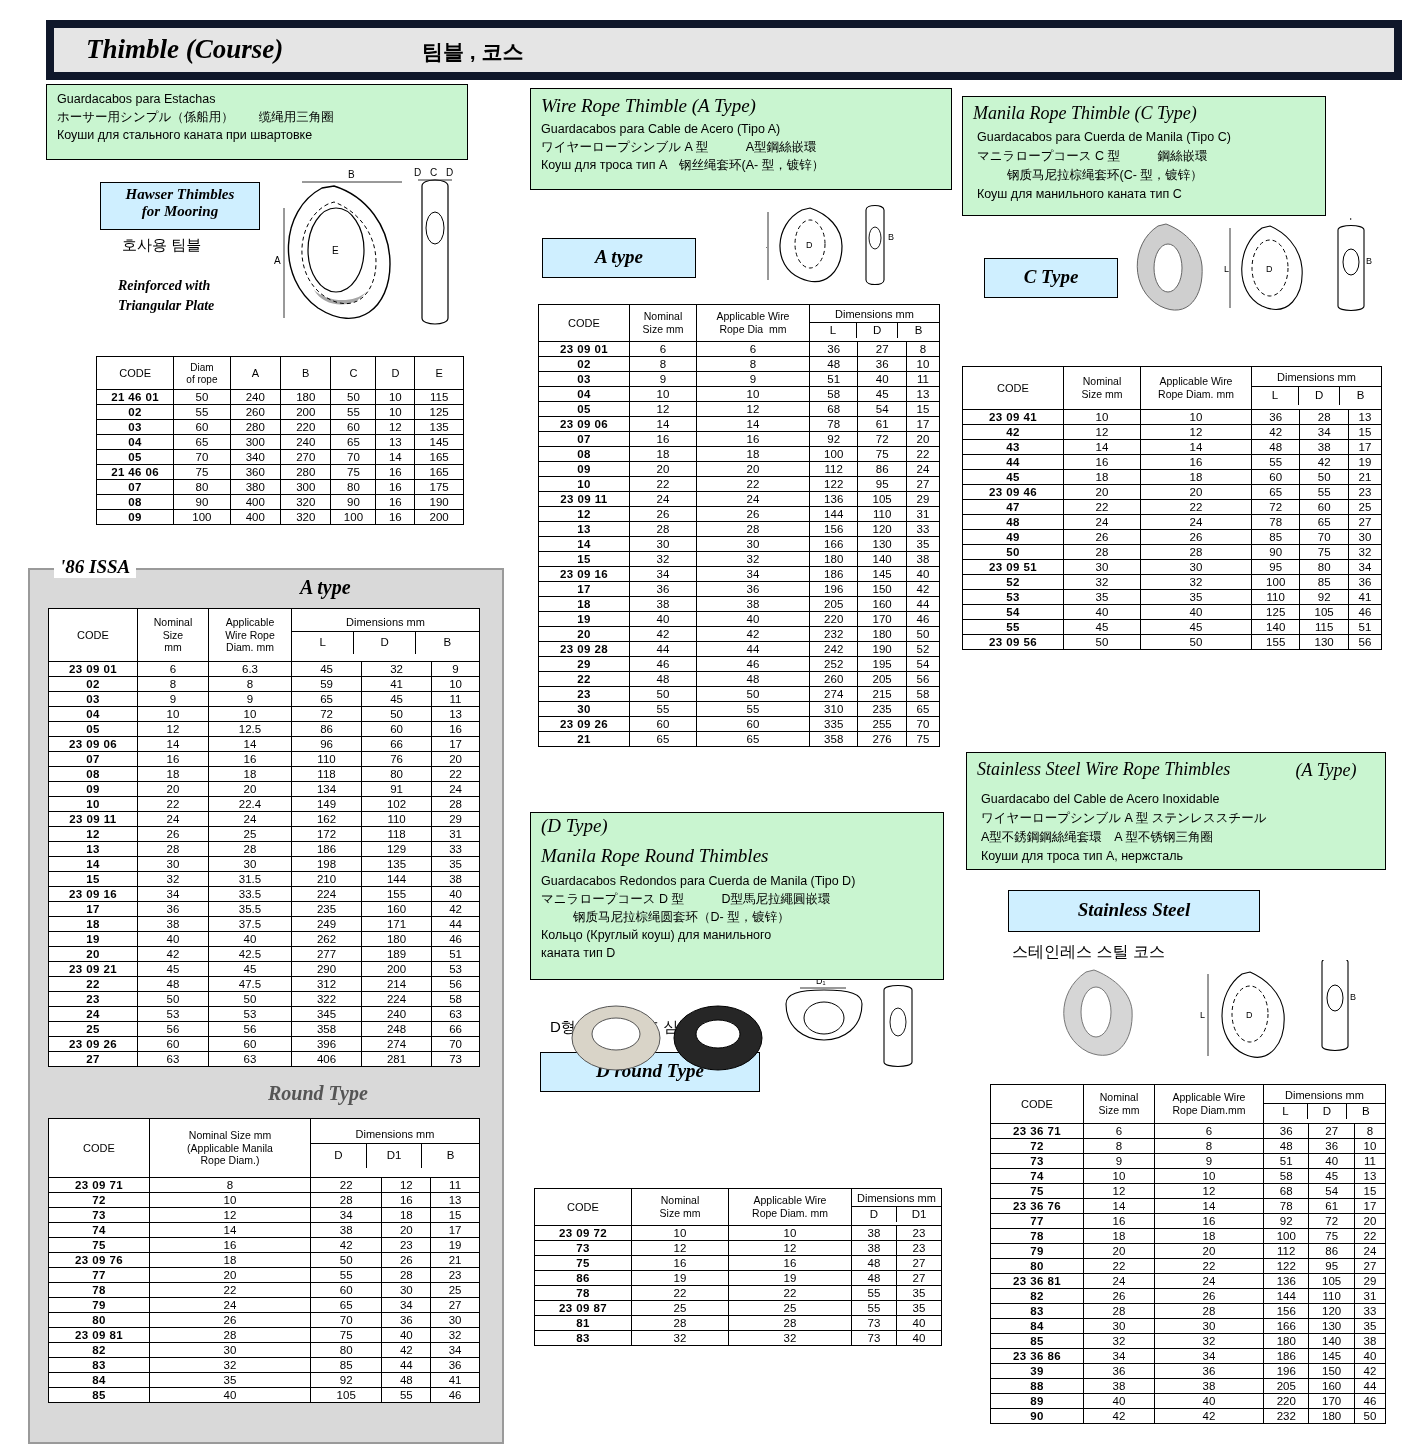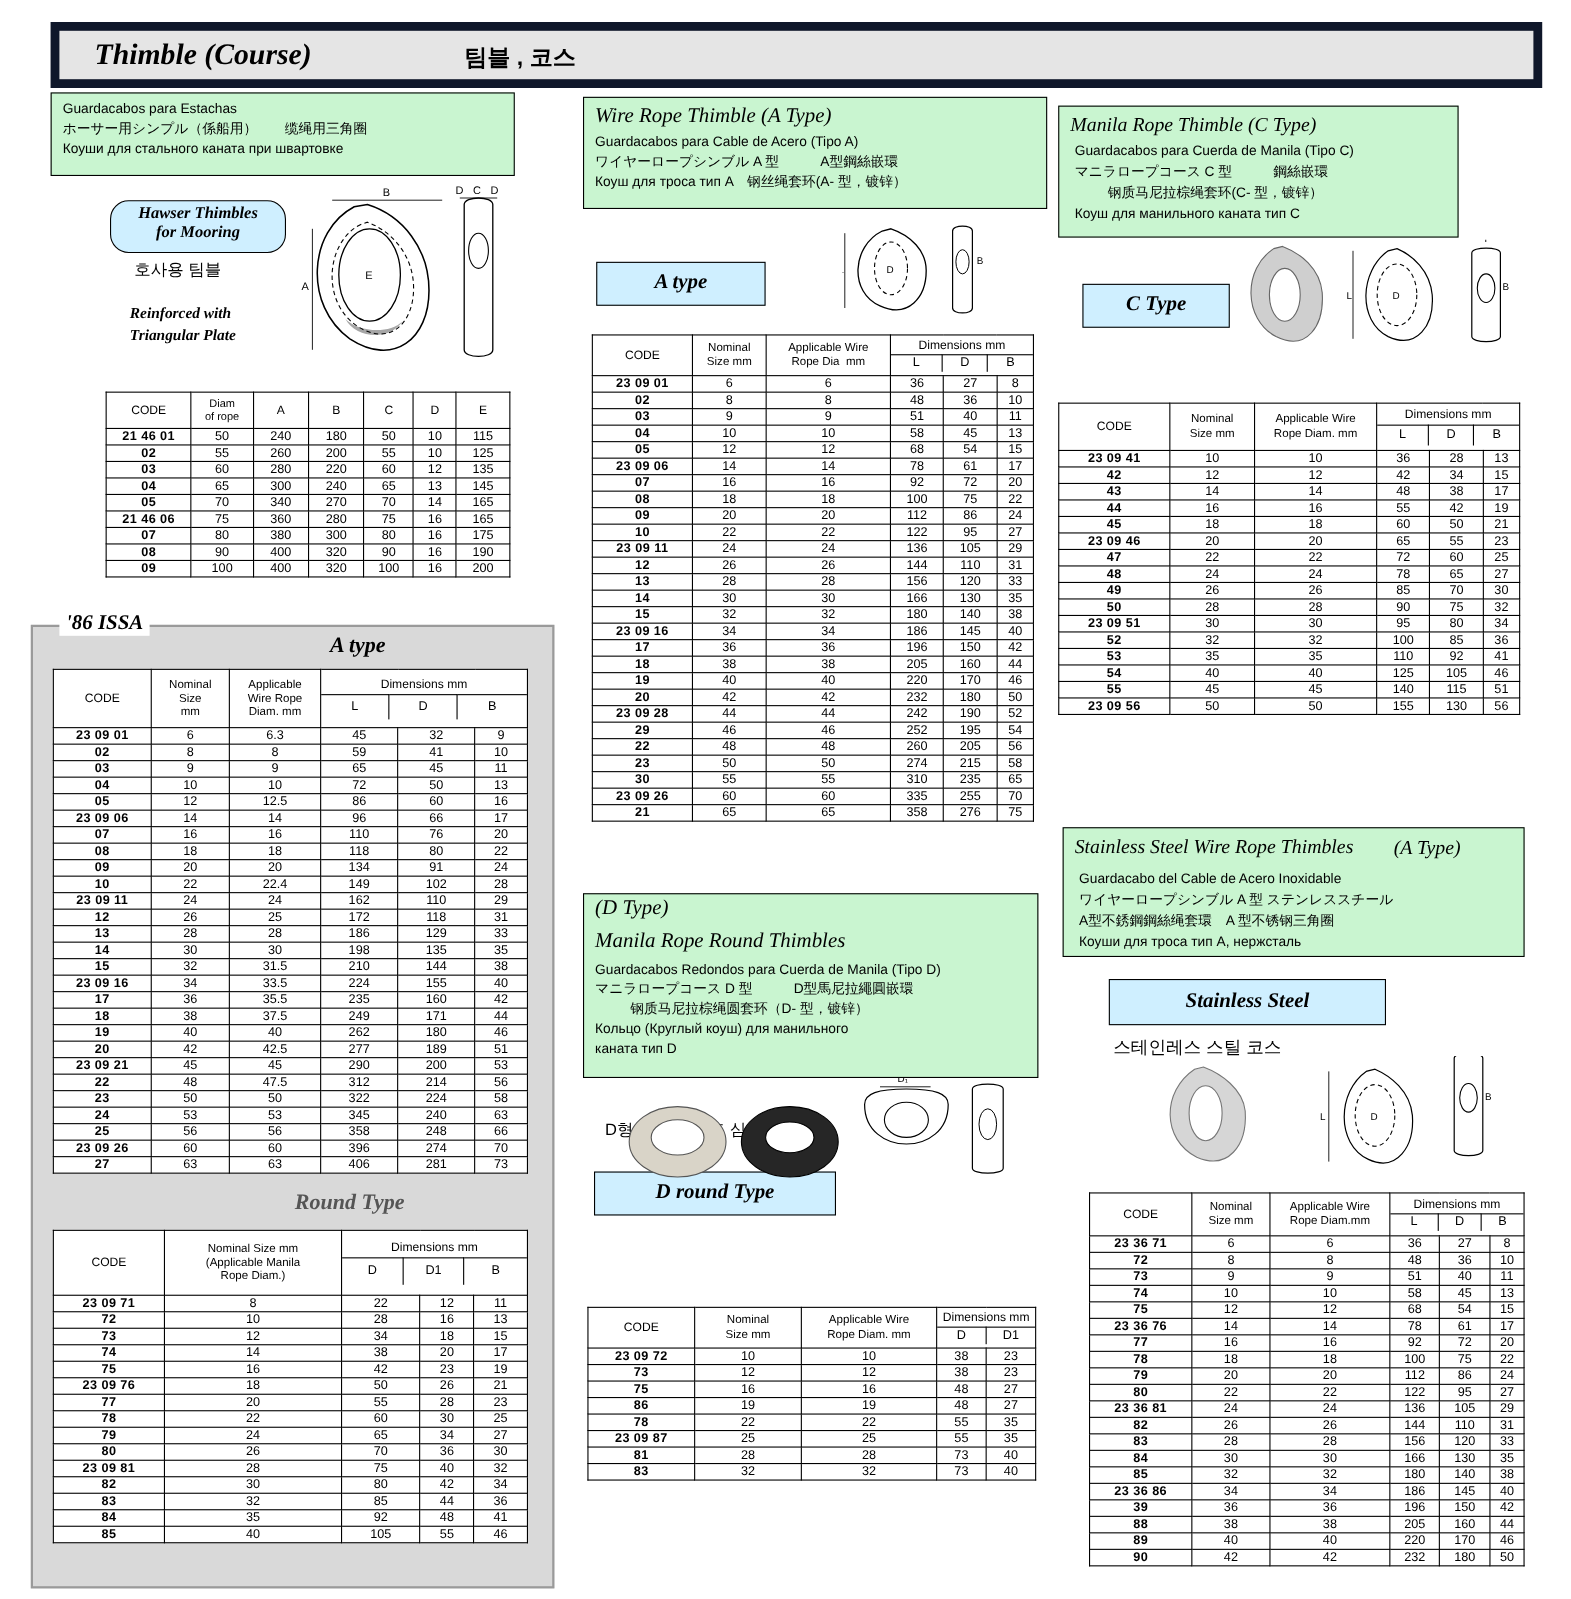--- a/index.html
+++ b/index.html
@@ -51,21 +51,21 @@
     <div class="t1">Thimble (Course)</div>
     <div class="t2">팀블 , 코스</div>
   </div>
 
   <div class="greenbox" style="left:46px;top:84px;width:420px;height:74px;">
     <div class="line" style="margin:6px 0 0 10px;">Guardacabos para Estachas</div>
     <div class="line" style="margin:2px 0 0 10px;">ホーサー用シンプル（係船用）　　缆绳用三角圈</div>
     <div class="line" style="margin:2px 0 0 10px;">Коуши для стального каната при швартовке</div>
   </div>
 
-  <div class="bluebox" style="left:100px;top:182px;width:158px;height:46px;border-radius:17px;">
+  <div class="bluebox" style="left:100px;top:182px;width:158px;height:46px;">
     <span style="display:block;margin-top:3px;font-size:15px;">Hawser Thimbles</span>
     <span style="display:block;font-size:15px;">for Mooring</span>
   </div>
   <div class="txt" style="left:122px;top:236px;font-size:15px;">호사용 팀블</div>
   <div class="txt ital" style="left:118px;top:278px;font-size:14px;">Reinforced with</div>
   <div class="txt ital" style="left:118px;top:298px;font-size:14px;">Triangular Plate</div>
 
   <svg class="dwg" style="left:262px;top:168px;" width="230" height="170">
     <path d="M60,20 C18,42 14,110 56,140 C96,166 128,140 128,96 C128,58 104,28 72,18 Z" fill="none" stroke="#000" stroke-width="1.4"></path>
     <path d="M66,36 C34,52 30,106 62,128 C92,148 114,126 114,94 C114,64 94,42 72,34 Z" fill="none" stroke="#000" stroke-width="1" stroke-dasharray="4,3"></path>
@@ -823,21 +823,21 @@
     <div class="big" style="margin:8px 0 0 10px;">Manila Rope Round Thimbles</div>
     <div class="line" style="margin:6px 0 0 10px;">Guardacabos Redondos para Cuerda de Manila (Tipo D)</div>
     <div class="line" style="margin:2px 0 0 10px;">マニラロープコース D 型　　　D型馬尼拉繩圓嵌環</div>
     <div class="line" style="margin:2px 0 0 42px;">钢质马尼拉棕绳圆套环（D- 型，镀锌）</div>
     <div class="line" style="margin:2px 0 0 10px;">Кольцо (Круглый коуш) для манильного</div>
     <div class="line" style="margin:2px 0 0 10px;">каната тип D</div>
   </div>
 
   <div class="txt" style="left:550px;top:1018px;font-size:15px;">D형 마닐라 로프 심블</div>
 
-  <div class="bluebox" style="left:540px;top:1052px;width:218px;height:38px;margin-top:13px;">
+  <div class="bluebox" style="left:540px;top:1052px;width:218px;height:38px;">
     <span style="line-height:36px;">D round Type</span>
   </div>
 
   <svg class="dwg" style="left:560px;top:980px;" width="380" height="110">
     <g transform="translate(10,18)">
       <ellipse cx="46" cy="40" rx="44" ry="32" fill="#d9d4c8" stroke="#555"></ellipse>
       <ellipse cx="46" cy="36" rx="24" ry="16" fill="#fff" stroke="#555"></ellipse>
     </g>
     <g transform="translate(112,18)">
       <ellipse cx="46" cy="40" rx="44" ry="32" fill="#262626" stroke="#000"></ellipse>
@@ -1113,21 +1113,21 @@
           <td>50</td>
           <td>155</td>
           <td>130</td>
           <td>56</td>
         </tr>
       </tbody>
   </table>
 
   <div class="greenbox" style="left:966px;top:752px;width:418px;height:116px;">
     <div class="big" style="margin:6px 0 0 10px;font-size:18px;">Stainless Steel Wire Rope Thimbles</div>
-    <div class="big" style="margin:-20px 0 0 300px;font-size:18px;">(A Type)</div>
+    <div class="big" style="margin:-20px 0 0 300px;font-size:18px;text-align:center;">(A Type)</div>
     <div class="line" style="margin:10px 0 0 14px;">Guardacabo del Cable de Acero Inoxidable</div>
     <div class="line" style="margin:3px 0 0 14px;">ワイヤーロープシンブル A 型 ステンレススチール</div>
     <div class="line" style="margin:3px 0 0 14px;">A型不銹鋼鋼絲绳套環　A 型不锈钢三角圈</div>
     <div class="line" style="margin:3px 0 0 14px;">Коуши для троса тип A, нержсталь</div>
   </div>
 
   <div class="bluebox" style="left:1008px;top:890px;width:250px;height:40px;">
     <span style="line-height:38px;">Stainless Steel</span>
   </div>
   <div class="txt" style="left:1012px;top:942px;font-size:16px;">스테인레스 스틸 코스</div>

